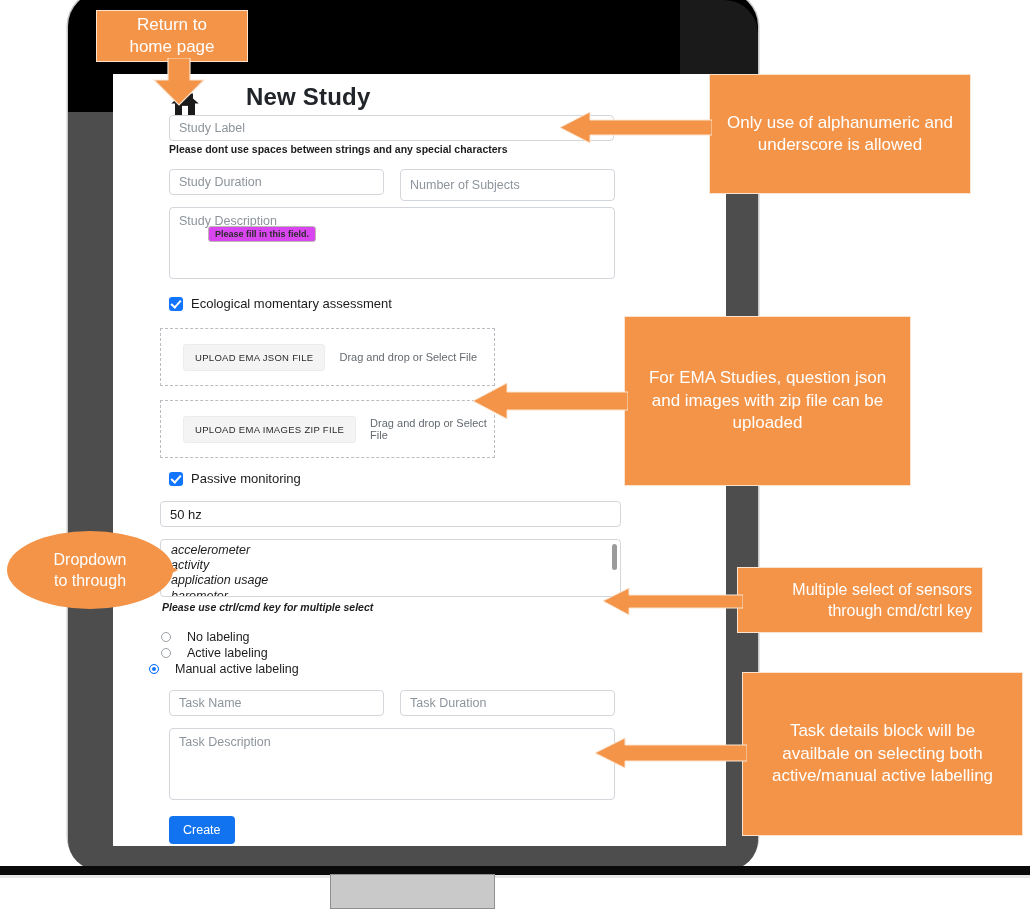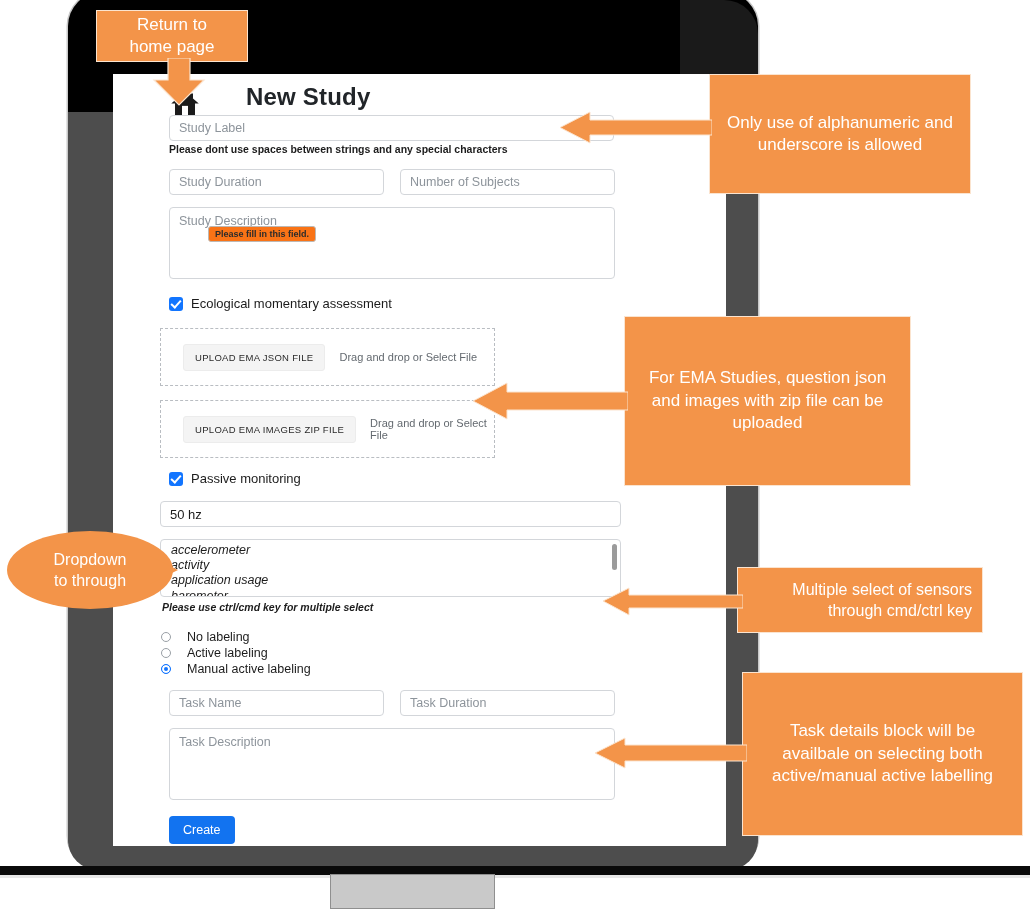--- a/index.html
+++ b/index.html
@@ -97,21 +97,21 @@
   .helper {
     position: absolute;
     font-size: 10.5px;
     color: #1c1c1c;
     font-weight: bold;
   }
   textarea.fld { resize: none; overflow: hidden; }
 
   .tooltip-fill {
     position: absolute;
-    background: #f97316;
+    background: #d946ef;
     border: 1px solid #bdb8b4;
     border-radius: 3px;
     font-size: 9px; font-weight: bold; color: #2c2c2c;
     padding: 2px 6px;
     white-space: nowrap;
   }
 
   
   .cb-row { position: absolute; display: flex; align-items: center; gap: 8px; }
   .cbx {
@@ -238,21 +238,21 @@
             <rect x="9.6" y="12.5" width="4.8" height="8.5" fill="#ffffff"></rect>
           </svg>
         </span>
         <div class="page-title">New Study</div>
       </div>
 
       <input class="fld" style="left: 56px; top: 41px; width: 445px; height: 26px;" placeholder="Study Label">
       <div class="helper" style="left:56px; top:69px;">Please dont use spaces between strings and any special characters</div>
 
       <input class="fld" style="left: 56px; top: 95px; width: 215px; height: 26px;" placeholder="Study Duration">
-      <input class="fld" style="left: 287px; top: 95px; width: 215px; height: 26px;" placeholder="Number of Subjects">
+      <input class="fld" style="left: 287px; top: 95px; width: 215px; height: 32px;" placeholder="Number of Subjects">
 
       <textarea class="fld" style="left: 56px; top: 133px; width: 446px; height: 72px;" placeholder="Study Description"></textarea>
       <div class="tooltip-fill" style="left:95px; top:152px;">Please fill in this field.</div>
 
       <div class="cb-row" style="left:56px; top:222px;">
         <span class="cbx"></span>
         <span class="cb-label">Ecological momentary assessment</span>
       </div>
 
       <div class="dropzone" style="left:47px; top:254px; width:335px; height:58px;">
@@ -282,21 +282,21 @@
       <div class="note-italic" style="left:49px; top:527px;">Please use ctrl/cmd key for multiple select</div>
 
       <div class="radio-row" style="left:48px; top:556px;">
         <span class="rdo"></span>
         <span class="rdo-label">No labeling</span>
       </div>
       <div class="radio-row" style="left:48px; top:572px;">
         <span class="rdo"></span>
         <span class="rdo-label">Active labeling</span>
       </div>
-      <div class="radio-row" style="left:48px; top:588px;">
+      <div class="radio-row" style="left:36px; top:588px;">
         <span class="rdo on"></span>
         <span class="rdo-label">Manual active labeling</span>
       </div>
 
       <input class="fld" style="left: 56px; top: 616px; width: 215px; height: 26px;" placeholder="Task Name">
       <input class="fld" style="left: 287px; top: 616px; width: 215px; height: 26px;" placeholder="Task Duration">
       <textarea class="fld" style="left: 56px; top: 654px; width: 446px; height: 72px;" placeholder="Task Description"></textarea>
 
       <button class="create-btn" style="left:56px; top:742px;">Create</button>
     </div>

